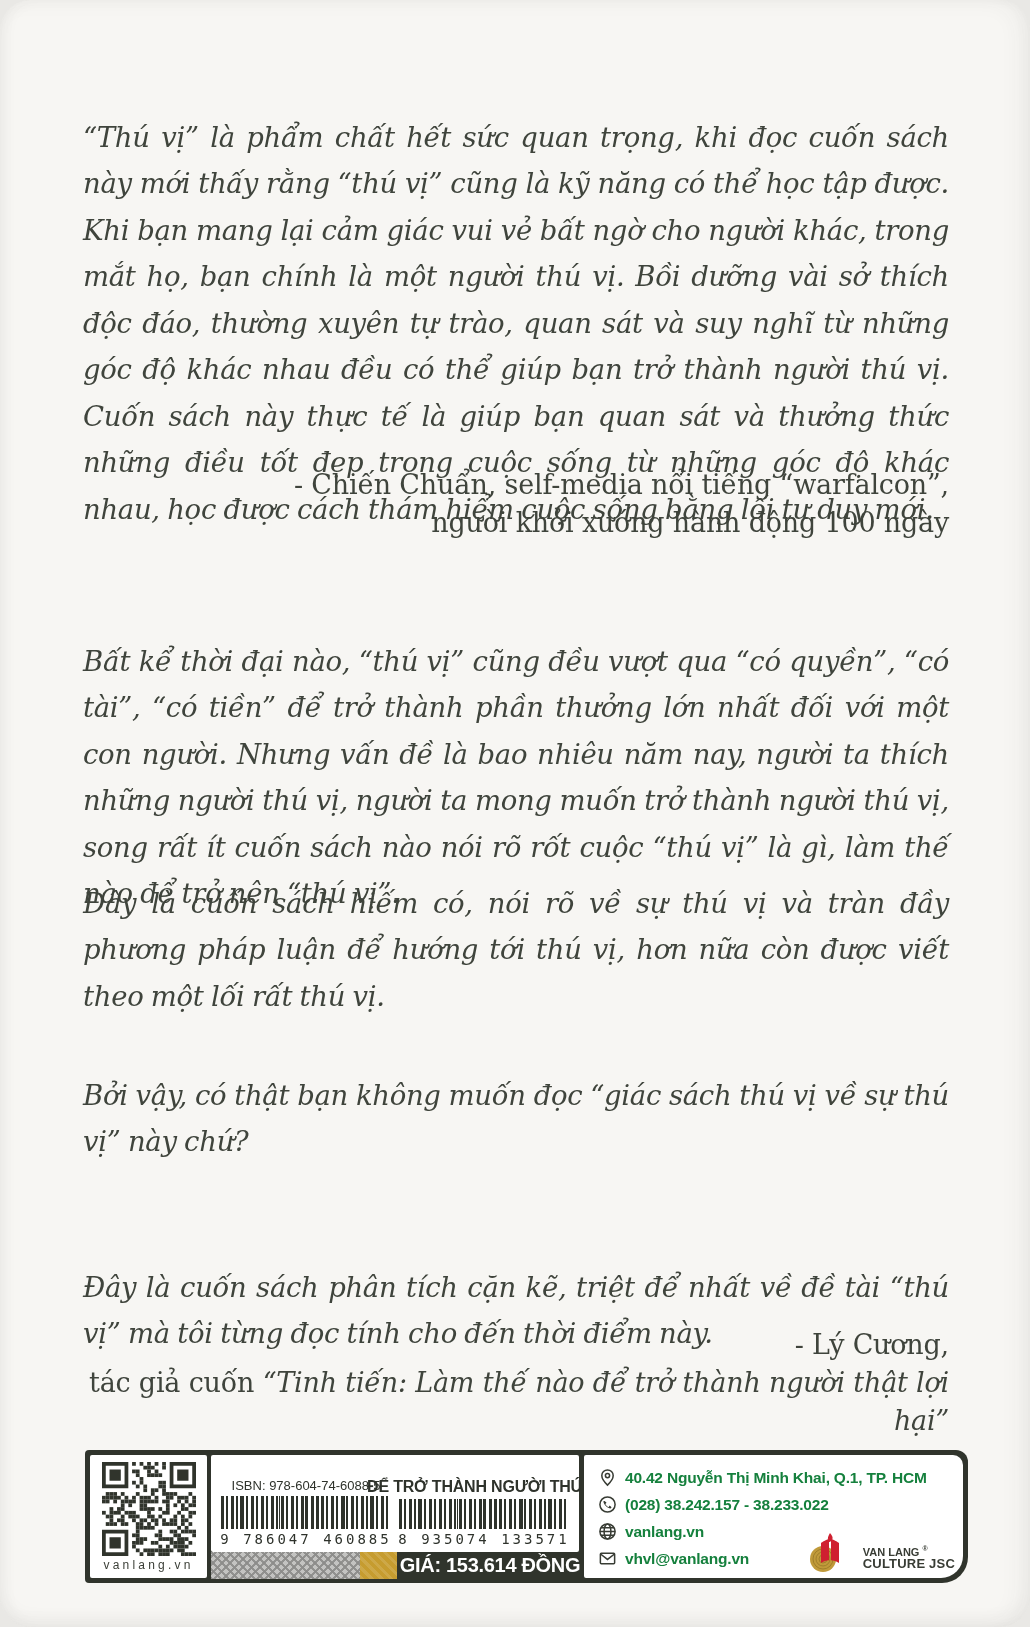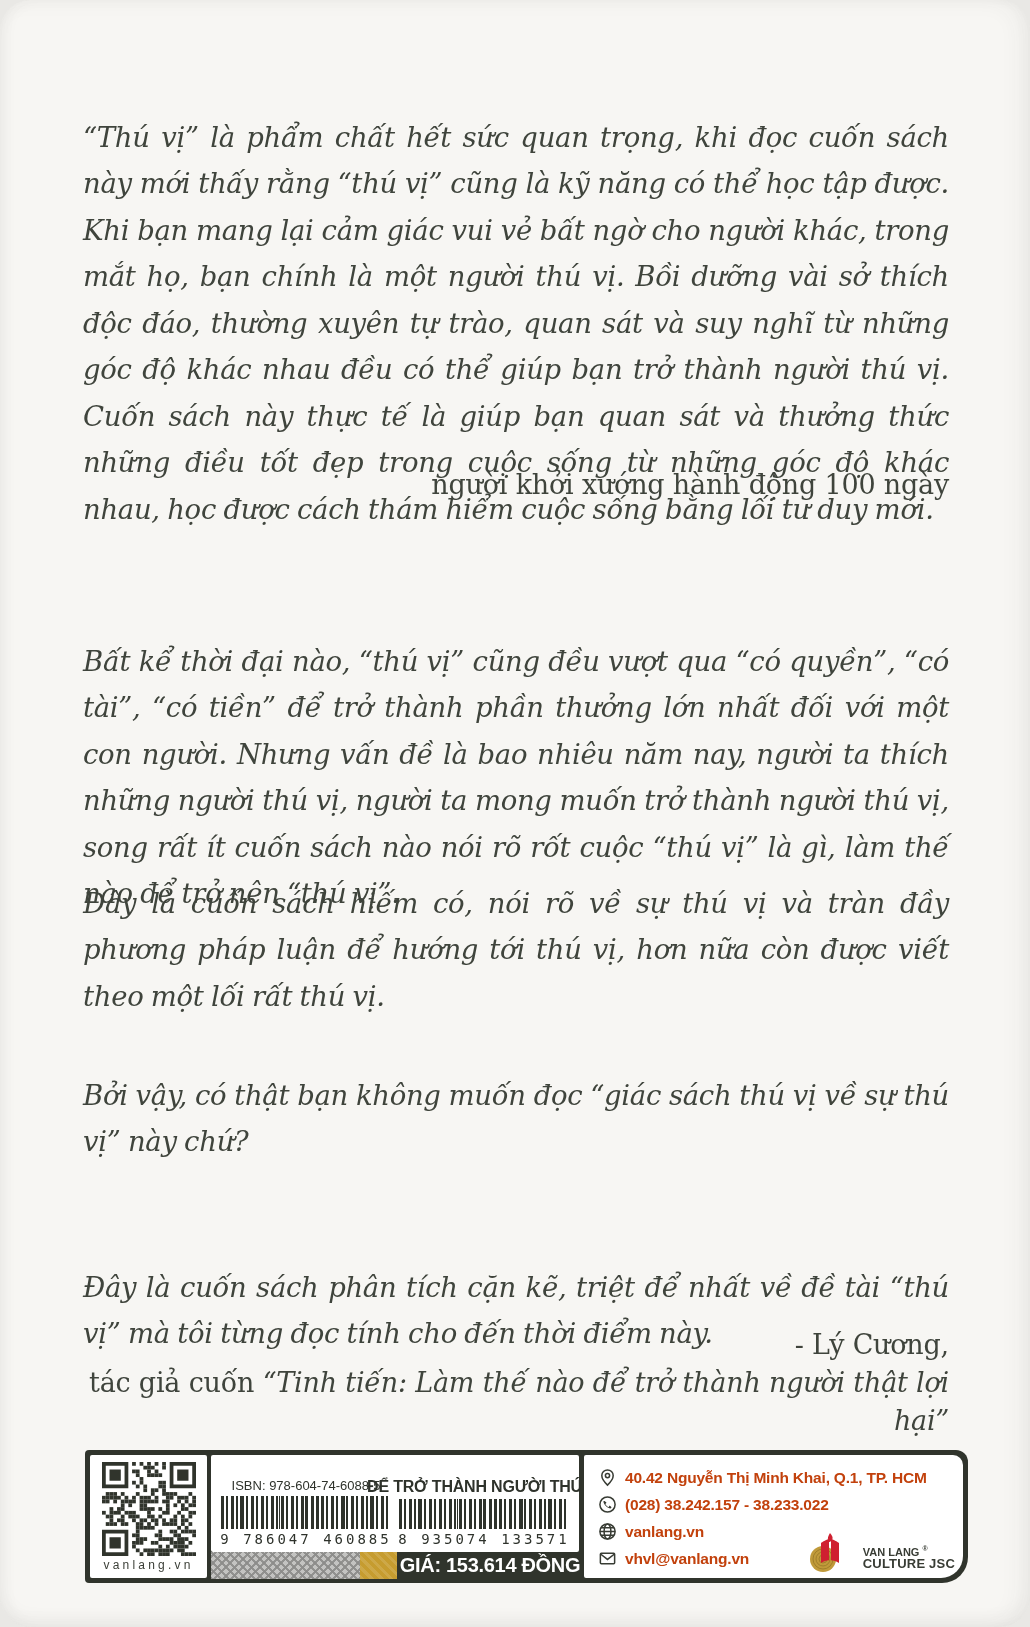--- a/index.html
+++ b/index.html
@@ -60,38 +60,39 @@
       background-image:repeating-linear-gradient(45deg,rgba(255,255,255,.12) 0 3px,transparent 3px 7px);}
   .price{
     position:absolute;left:316px;top:99px;width:178px;height:32px;
     display:flex;align-items:center;justify-content:center;
     color:#ffffff;font-weight:bold;font-size:20px;letter-spacing:-0.3px;white-space:nowrap;
   }
   .addr-panel{
     position:absolute;left:499px;top:5px;width:379px;height:123px;background:#fff;
     border-radius:2px 10px 22px 2px;box-sizing:border-box;padding:9px 8px 6px 14px;overflow:hidden;
   }
-  .contact-line{display:flex;align-items:center;gap:8px;height:27px;color:#c2410c;}
+  .contact-line{display:flex;align-items:center;gap:8px;height:27px;color:#15803d;}
   .contact-line .txt{font-size:15.5px;font-weight:bold;letter-spacing:-0.2px;white-space:nowrap;}
   .ci{width:19px;height:19px;flex:0 0 19px;stroke:#383c34;fill:none;stroke-width:1.6;}
   .logo{
     position:absolute;right:8px;bottom:3px;display:flex;align-items:flex-end;gap:5px;
   }
   .logo-text{color:#383c34;font-weight:bold;text-align:left;line-height:11px;padding-bottom:6px;}
   .logo-name{font-size:11px;white-space:nowrap;}
   .logo-sub{font-size:13px;letter-spacing:0.2px;white-space:nowrap;}
   .reg{font-size:7px;vertical-align:super;}
 </style>
 </head>
 <body>
 
 <div class="page">
 
   <p class="quote" style="top:86px;">“Thú vị” là phẩm chất hết sức quan trọng, khi đọc cuốn sách này mới thấy rằng “thú vị” cũng là kỹ năng có thể học tập được. Khi bạn mang lại cảm giác vui vẻ bất ngờ cho người khác, trong mắt họ, bạn chính là một người thú vị. Bồi dưỡng vài sở thích độc đáo, thường xuyên tự trào, quan sát và suy nghĩ từ những góc độ khác nhau đều có thể giúp bạn trở thành người thú vị. Cuốn sách này thực tế là giúp bạn quan sát và thưởng thức những điều tốt đẹp trong cuộc sống từ những góc độ khác nhau, học được cách thám hiểm cuộc sống bằng lối tư duy mới.</p>
   <div class="attribution" style="top:466px;">
+    <div>- Chiến Chuẩn, self-media nổi tiếng “warfalcon”,</div>
     <div>người khởi xướng hành động 100 ngày</div>
   </div>
 
   <p class="quote" style="top:610px;">Bất kể thời đại nào, “thú vị” cũng đều vượt qua “có quyền”, “có tài”, “có tiền” để trở thành phần thưởng lớn nhất đối với một con người. Nhưng vấn đề là bao nhiêu năm nay, người ta thích những người thú vị, người ta mong muốn trở thành người thú vị, song rất ít cuốn sách nào nói rõ rốt cuộc “thú vị” là gì, làm thế nào để trở nên “thú vị”.</p>
   <p class="quote" style="top:852px;">Đây là cuốn sách hiếm có, nói rõ về sự thú vị và tràn đầy phương pháp luận để hướng tới thú vị, hơn nữa còn được viết theo một lối rất thú vị.</p>
   <p class="quote" style="top:1044px;">Bởi vậy, có thật bạn không muốn đọc “giác sách thú vị về sự thú vị” này chứ?</p>
 
   <p class="quote" style="top:1236px;">Đây là cuốn sách phân tích cặn kẽ, triệt để nhất về đề tài “thú vị” mà tôi từng đọc tính cho đến thời điểm này.</p>
   <div class="attribution" style="top:1326px;">
     <div>- Lý Cương,</div>

